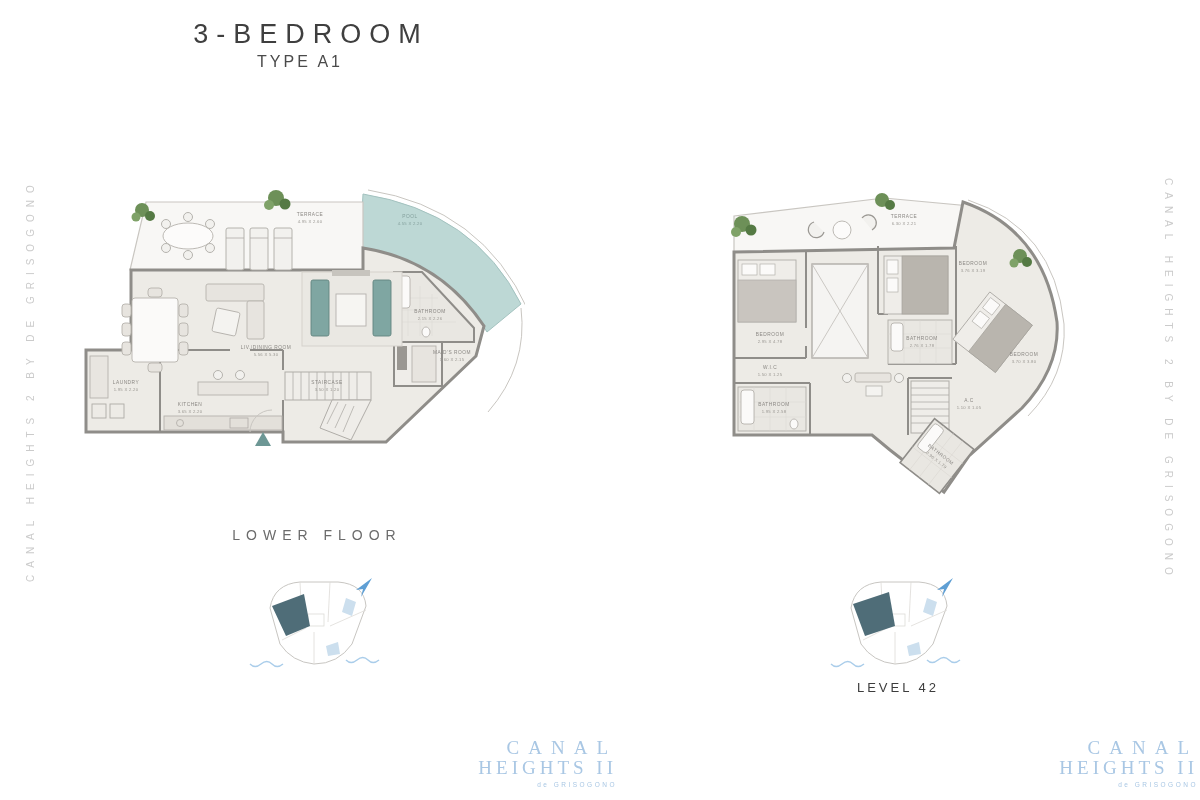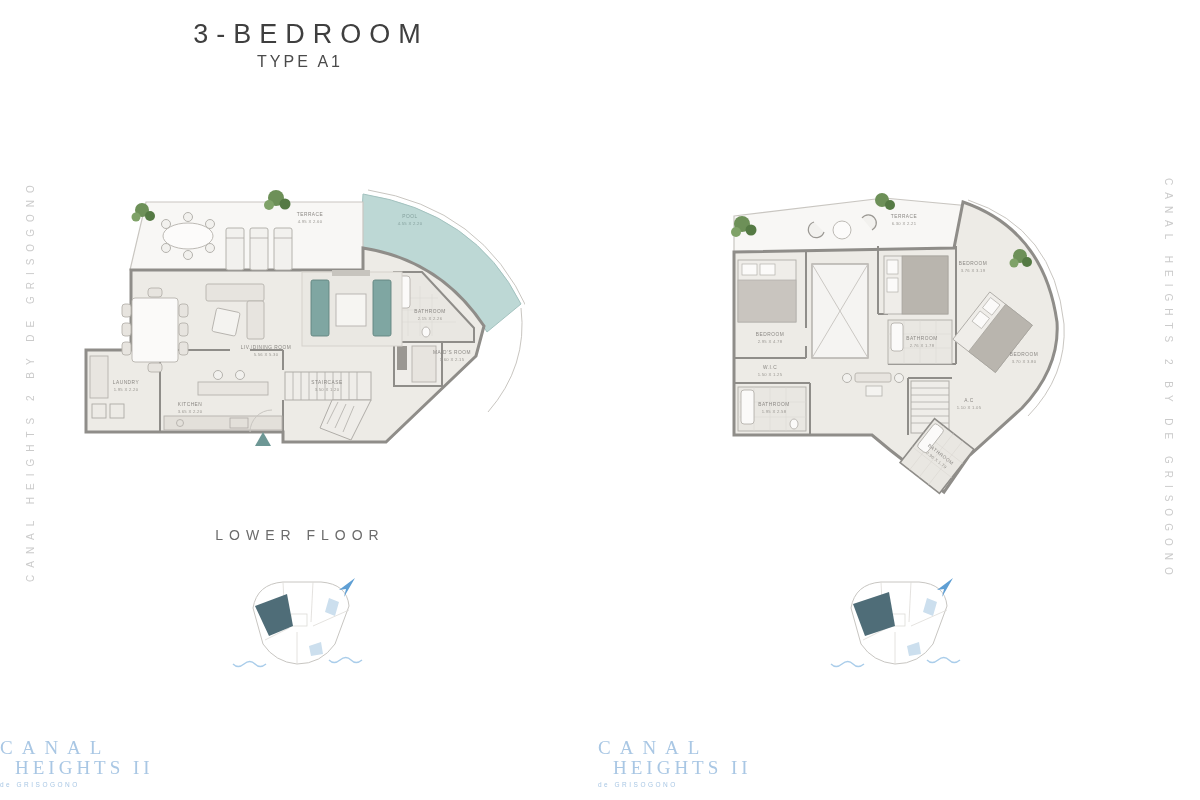--- a/index.html
+++ b/index.html
@@ -15,27 +15,27 @@
   
   .side-text {
     position:absolute; top:160px; height:440px; width:20px;
     display:flex; align-items:center; justify-content:center;
     font-size:10px; letter-spacing:7px; color:#cbcbcb; white-space:nowrap;
   }
   .side-left  { left:20px;  writing-mode:vertical-rl; transform:rotate(180deg); }
   .side-right { left:1158px; writing-mode:vertical-rl; }
   
   .col { position:absolute; top:0; width:600px; height:800px; }
-  .col-left { left:0; } .col-right { left:598px; }
+  .col-left { left:17px; } .col-right { left:598px; }
   .floor-caption { position:absolute; top:527px; width:100%; text-align:center;
     font-size:14px; letter-spacing:6px; color:#6b6b6b; }
   .level-label { position:absolute; top:680px; width:100%; text-align:center;
     font-size:13px; letter-spacing:3px; color:#3d3d3d; }
   .keyplan { position:absolute; top:570px; left:50%; margin-left:-75px; }
-  .brand-block { position:absolute; top:737px; width:100%; text-align:left;
+  .brand-block { position:absolute; top:737px; width:100%; text-align:right;
     color:#a9c7e4; font-family:"Liberation Serif", serif; }
   .brand-l1 { font-size:19px; letter-spacing:9px; }
   .brand-l2 { font-size:19px; letter-spacing:4px; margin-top:-2px;margin-left:15px; }
   .brand-l3 { font-size:6.5px; letter-spacing:2.5px; margin-top:2px; font-family:"Liberation Sans", sans-serif; }
   
   .plan { position:absolute; }
   .plan-lower { left:80px; top:186px; }
   .plan-upper { left:722px; top:188px; }
   .rl { font-size:4.8px; fill:#8b8884; letter-spacing:0.5px; text-anchor:middle;
         font-family:"Liberation Sans", sans-serif; }
@@ -397,20 +397,21 @@
         <path d="M58,12 L60,52 M88,12 L86,52 M124,40 L88,56 M72,94 L72,62 M40,70 L64,58"></path>
         <rect x="66" y="44" width="16" height="12"></rect>
       </g>
       <polygon points="104,28 114,32 110,46 100,42" fill="#ccdfee"></polygon>
       <polygon points="84,76 96,72 98,84 86,86" fill="#ccdfee"></polygon>
       <polygon points="30,34 66,22 72,56 42,66" fill="#4f6d78"></polygon>
       <path d="M8,94 q5,5 11,0 t11,0 t11,0" fill="none" stroke="#aacdea" stroke-width="1.4"></path>
       <path d="M104,90 q5,5 11,0 t11,0 t11,0" fill="none" stroke="#aacdea" stroke-width="1.4"></path>
       <path d="M130,8 L114,20 L121,19 L119,27 Z" fill="#5f9fd4"></path>
     </svg>
+    <div class="level-label">LEVEL 42</div>
     <div class="brand-block">
       <div class="brand-l1">CANAL</div>
       <div class="brand-l2">HEIGHTS II</div>
       <div class="brand-l3">de GRISOGONO</div>
     </div>
   </div>
 
 </div>
 
 </body></html>

